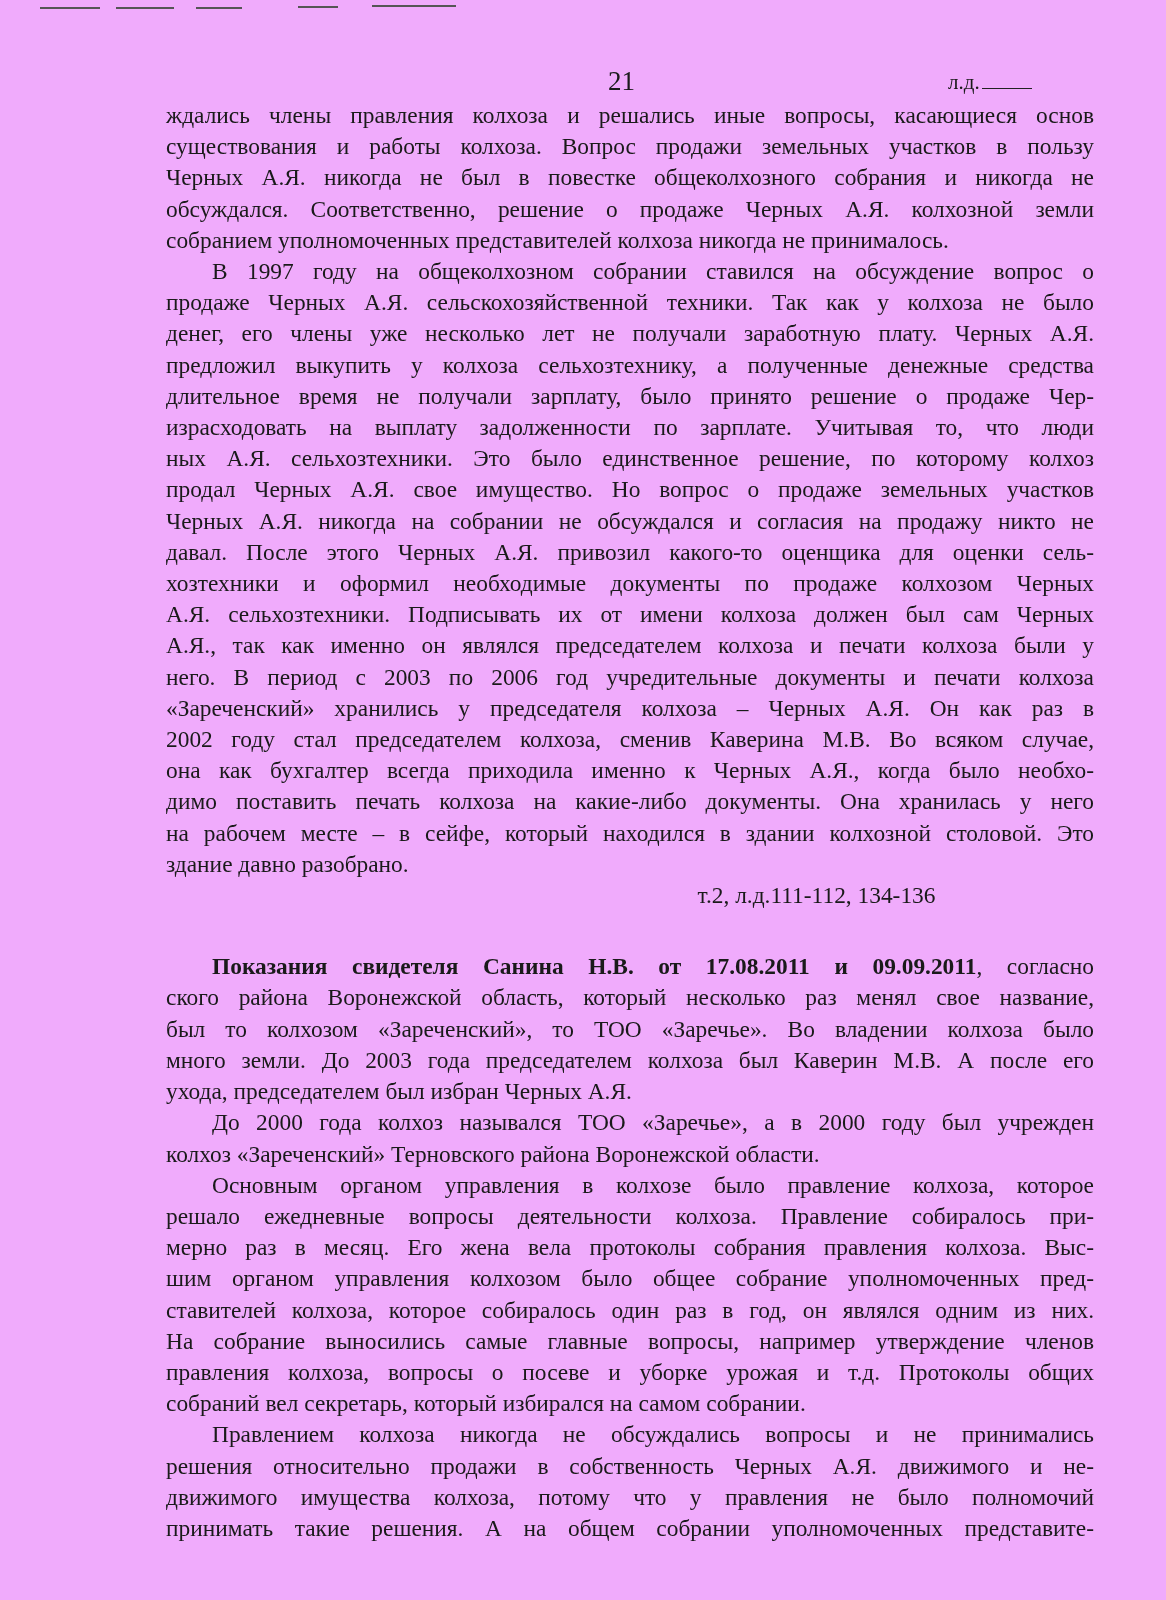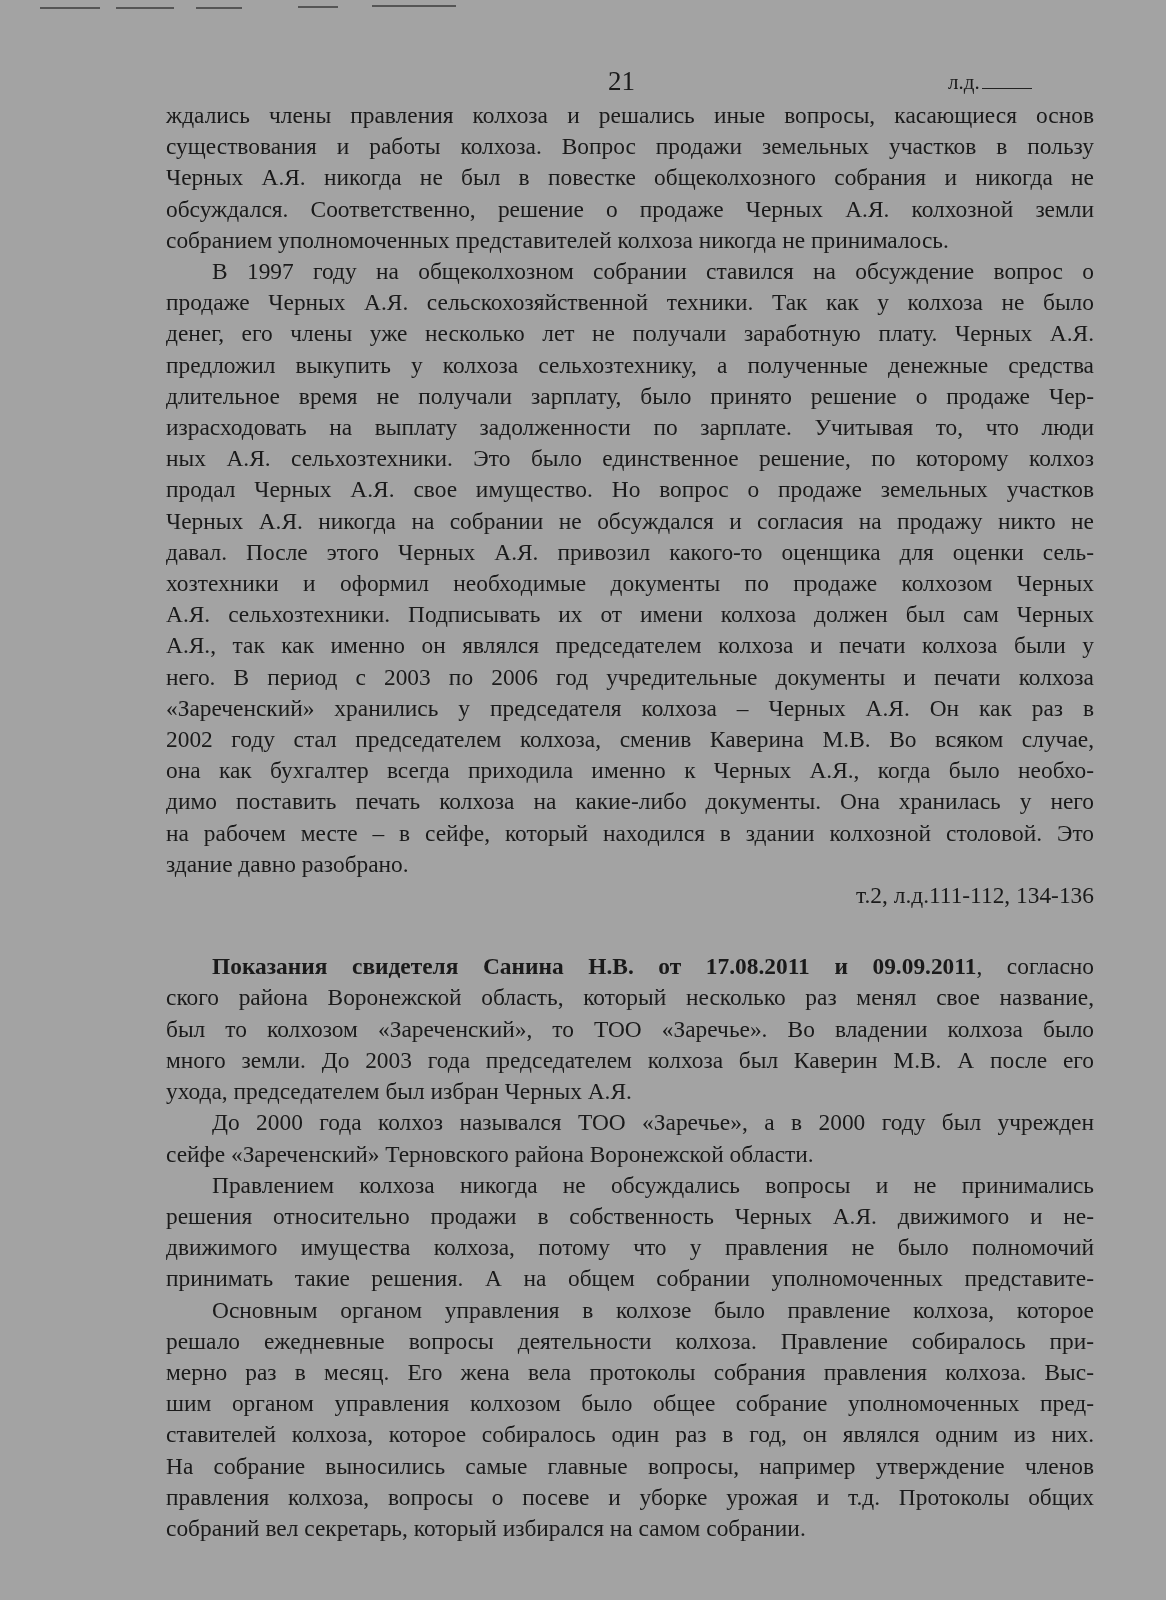--- a/index.html
+++ b/index.html
@@ -1,19 +1,19 @@
 <!DOCTYPE html>
 <html><head>
 <meta charset="utf-8">
 <style>
   html, body { margin: 0; padding: 0; background: #ffffff; }
   body { width: 1166px; height: 1600px; position: relative; overflow: hidden; }
   .page {
     position: absolute; left: 0; top: 0; width: 1166px; height: 1600px;
-    background: #a3a3a3; color: #1a1a1a;
+    background: #f0abfc; color: #1a1a1a;
     font-family: "Liberation Serif", "DejaVu Serif", serif;
   }
   .scan-rule { position: absolute; height: 2px; background: #555; }
   .page-number {
     position: absolute; top: 66px; left: 608px;
     font-size: 27px; line-height: 30px;
   }
   .case-sheet {
     position: absolute; top: 70px; left: 948px;
     font-size: 21px; line-height: 24px;
@@ -23,21 +23,21 @@
     height: 18px; vertical-align: baseline; margin-left: 2px;
   }
   .body-text {
     position: absolute; left: 166px; top: 100px; width: 928px;
     font-size: 23.4px; line-height: 31.2px;
   }
   .line { display: block; white-space: nowrap; text-align: justify; text-align-last: justify; }
   .line.last { text-align-last: left; }
   .indent { padding-left: 46px; }
   .ref {
-    display: block; text-align: right; padding-left: 373px; white-space: nowrap;
+    display: block; text-align: center; padding-left: 373px; white-space: nowrap;
   }
   .gap { display: block; height: 40px; }
   .bold { font-weight: bold; }
 </style>
 </head>
 <body>
 
 <div class="page">
 
   <div class="scan-rule" style="left:40px;top:7px;width:60px;"></div>
@@ -90,35 +90,35 @@
     <div>
       <span class="line indent"><span class="bold">Показания свидетеля Санина Н.В. от 17.08.2011 и 09.09.2011</span><span>, согласно</span></span>
       <span class="line">ского района Воронежской область, который несколько раз менял свое название,</span>
       <span class="line">был то колхозом «Зареченский», то ТОО «Заречье». Во владении колхоза было</span>
       <span class="line">много земли. До 2003 года председателем колхоза был Каверин М.В. А после его</span>
       <span class="line last">ухода, председателем был избран Черных А.Я.</span>
     </div>
 
     <div>
       <span class="line indent">До 2000 года колхоз назывался ТОО «Заречье», а в 2000 году был учрежден</span>
-      <span class="line last">сейфе «Зареченский» Терновского района Воронежской области.</span>
-    </div>
-
-    <div>
-      <span class="line indent">Правлением колхоза никогда не обсуждались вопросы и не принимались</span>
-      <span class="line">решения относительно продажи в собственность Черных А.Я. движимого и не-</span>
-      <span class="line">движимого имущества колхоза, потому что у правления не было полномочий</span>
-      <span class="line">принимать такие решения. А на общем собрании уполномоченных представите-</span>
+      <span class="line last">колхоз «Зареченский» Терновского района Воронежской области.</span>
     </div>
 
     <div>
       <span class="line indent">Основным органом управления в колхозе было правление колхоза, которое</span>
       <span class="line">решало ежедневные вопросы деятельности колхоза. Правление собиралось при-</span>
       <span class="line">мерно раз в месяц. Его жена вела протоколы собрания правления колхоза. Выс-</span>
       <span class="line">шим органом управления колхозом было общее собрание уполномоченных пред-</span>
       <span class="line">ставителей колхоза, которое собиралось один раз в год, он являлся одним из них.</span>
       <span class="line">На собрание выносились самые главные вопросы, например утверждение членов</span>
       <span class="line">правления колхоза, вопросы о посеве и уборке урожая и т.д. Протоколы общих</span>
       <span class="line last">собраний вел секретарь, который избирался на самом собрании.</span>
     </div>
 
+    <div>
+      <span class="line indent">Правлением колхоза никогда не обсуждались вопросы и не принимались</span>
+      <span class="line">решения относительно продажи в собственность Черных А.Я. движимого и не-</span>
+      <span class="line">движимого имущества колхоза, потому что у правления не было полномочий</span>
+      <span class="line">принимать такие решения. А на общем собрании уполномоченных представите-</span>
+    </div>
+
   </div>
 </div>
 
 </body></html>

